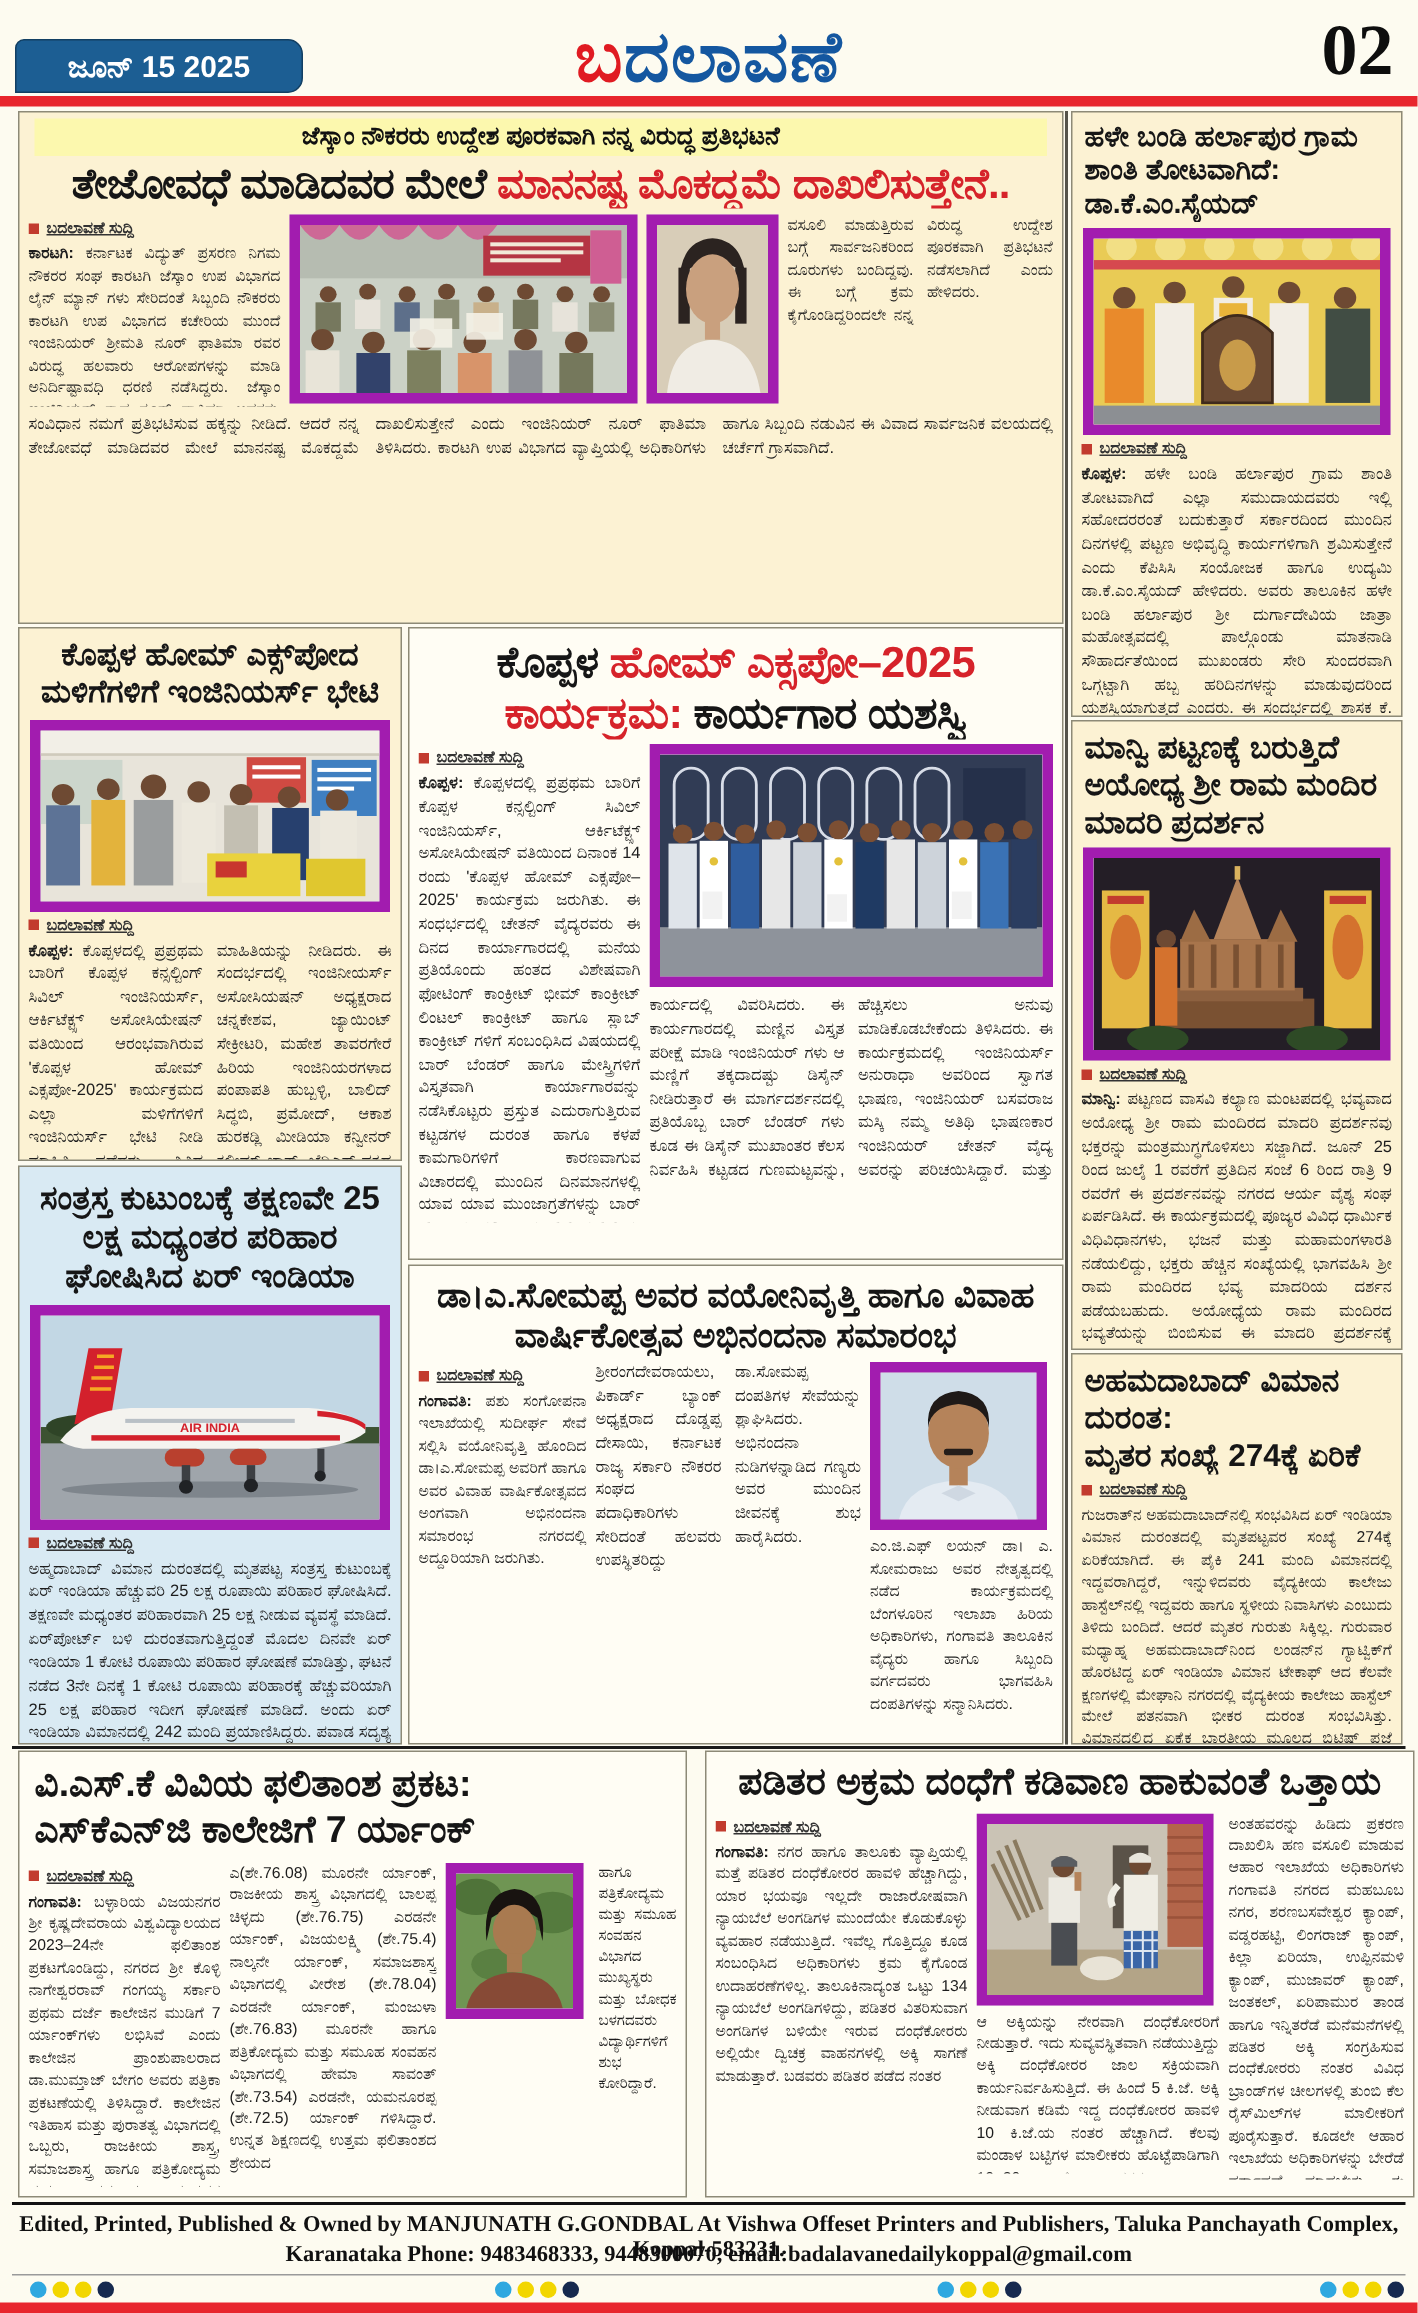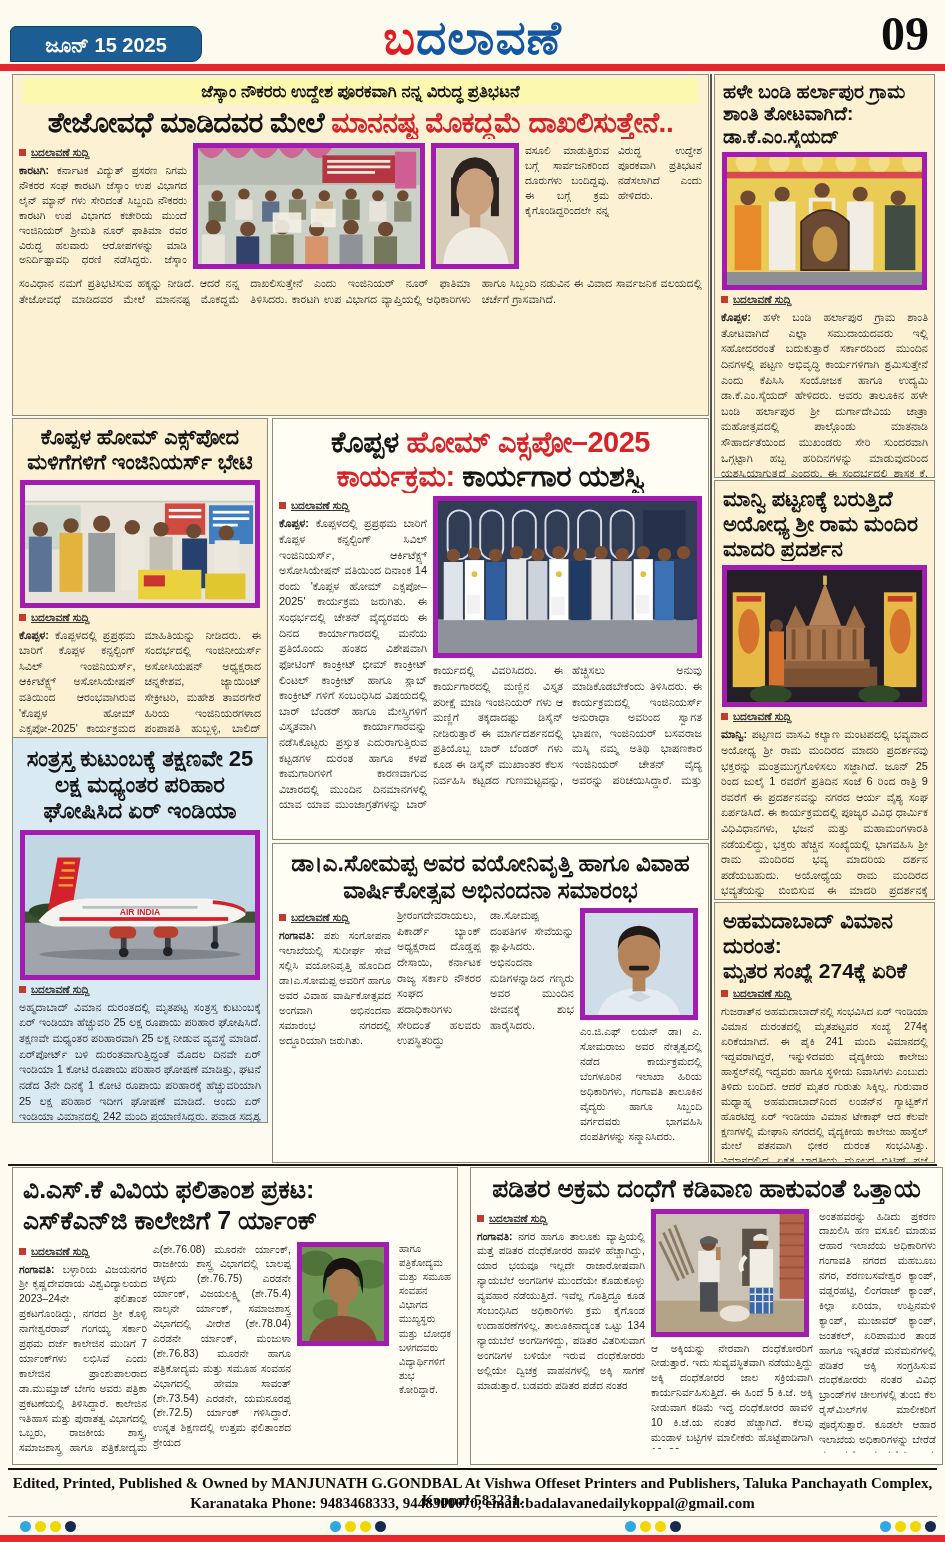--- a/index.html
+++ b/index.html
@@ -34,21 +34,21 @@
   .hl-rank{font-size:25px;text-align:left;margin:2px 2px 5px 4px;line-height:1.25}
   .hl-ration{font-size:25px;text-align:center;margin:2px 2px 5px 2px}
   .red{color:#d6232a}
   .byline{display:flex;align-items:center;gap:5px;margin:3px 0 4px 0;font-size:10.5px;font-weight:bold;color:#333}
   .byline .sq{width:7px;height:7px;background:#c23b2e;flex:0 0 auto}
   .byline .bl-t{text-decoration:underline}
   .body{font-size:11px;line-height:1.42;text-align:justify;color:#1d1d1d}
   .body .dl{font-weight:bold}
   .cols2{column-count:2;column-gap:9px}
   .cols3{column-count:3;column-gap:11px}
-  .photo{border:5px solid #a21caf;background:#ddd;overflow:hidden;flex:0 0 auto}
+  .photo{border:7px solid #a21caf;background:#ddd;overflow:hidden;flex:0 0 auto}
   .photo svg{display:block;width:100%;height:100%}
   .row{display:flex;gap:6px}
   .col{overflow:hidden}
   
   .f-rule{position:absolute;left:8px;top:1468px;width:929px;height:2px;background:#111}
   .f-line{position:absolute;left:0;width:100%;text-align:center;font-family:"Liberation Serif",serif;font-weight:bold;color:#101010}
   .f1{top:1475px;font-size:15px}
   .f2{top:1495px;font-size:15px}
   .f-grey{position:absolute;left:8px;top:1516px;width:929px;height:1px;background:#9a9a9a}
   .dots{position:absolute;top:1521px;display:flex;gap:4px}
@@ -56,21 +56,21 @@
   .d-blue{background:#2fa8e0}.d-yel{background:#f2d600}.d-navy{background:#16294f}
   .btm-red{position:absolute;left:0;top:1535px;width:945px;height:7px;background:#e8262d}
 </style>
 </head>
 <body>
 
 <div class="paper">
 
   <div class="date-badge">ಜೂನ್ 15 2025</div>
   <div class="masthead"><span class="m-lead">ಬ</span><span class="m-rest">ದಲಾವಣೆ</span></div>
-  <div class="pageno">09</div>
+  <div class="pageno">02</div>
   <div class="redbar"></div>
 
   <article class="art cream" style="left:12px;top:74px;width:697px;height:342px">
     <div class="kicker">ಜೆಸ್ಕಾಂ ನೌಕರರು ಉದ್ದೇಶ ಪೂರಕವಾಗಿ ನನ್ನ ವಿರುದ್ಧ ಪ್ರತಿಭಟನೆ</div>
     <h1 class="hl hl-main"><span>ತೇಜೋವಧೆ ಮಾಡಿದವರ ಮೇಲೆ </span><span class="red">ಮಾನನಷ್ಟ ಮೊಕದ್ದಮೆ ದಾಖಲಿಸುತ್ತೇನೆ..</span></h1>
     <div class="row" style="height:128px">
       <div class="col" style="width:168px">
         <div class="byline">
             <span class="sq"></span>
             <span class="bl-t">ಬದಲಾವಣೆ ಸುದ್ದಿ</span>
@@ -322,21 +322,21 @@
               <circle cx="214" cy="78" r="3" fill="#e3c13a"></circle>
           </svg>
         </div>
         <div class="cols2" style="height:140px;overflow:hidden;margin-top:5px">
           <p class="body">ಕಾರ್ಯದಲ್ಲಿ ವಿವರಿಸಿದರು. ಈ ಕಾರ್ಯಗಾರದಲ್ಲಿ ಮಣ್ಣಿನ ವಿಸ್ತೃತ ಪರೀಕ್ಷೆ ಮಾಡಿ ಇಂಜಿನಿಯರ್ ಗಳು ಆ ಮಣ್ಣಿಗೆ ತಕ್ಕದಾದಷ್ಟು ಡಿಸೈನ್ ನೀಡಿರುತ್ತಾರೆ ಈ ಮಾರ್ಗದರ್ಶನದಲ್ಲಿ ಪ್ರತಿಯೊಬ್ಬ ಬಾರ್ ಬೆಂಡರ್ ಗಳು ಕೂಡ ಈ ಡಿಸೈನ್ ಮುಖಾಂತರ ಕೆಲಸ ನಿರ್ವಹಿಸಿ ಕಟ್ಟಡದ ಗುಣಮಟ್ಟವನ್ನು, ಹೆಚ್ಚಿಸಲು ಅನುವು ಮಾಡಿಕೊಡಬೇಕೆಂದು ತಿಳಿಸಿದರು. ಈ ಕಾರ್ಯಕ್ರಮದಲ್ಲಿ ಇಂಜಿನಿಯರ್ಸ್ ಅನುರಾಧಾ ಅವರಿಂದ ಸ್ವಾಗತ ಭಾಷಣ, ಇಂಜಿನಿಯರ್ ಬಸವರಾಜ ಮಸ್ಕಿ ನಮ್ಮ ಅತಿಥಿ ಭಾಷಣಕಾರ ಇಂಜಿನಿಯರ್ ಚೇತನ್ ವೈದ್ಯ ಅವರನ್ನು ಪರಿಚಯಿಸಿದ್ದಾರೆ. ಮತ್ತು ಇಂಜಿನಿಯರ್ ದೀಪಕ್ ಅಭಿನಂದಿಸಿದರು. ಇಂಜಿನೀಯರ್ಸ್ ಅಸೋಸಿಯಷನ್ ಅಧ್ಯಕ್ಷರಾದ ಚನ್ನಕೇಶವ, ಜ್ಯಾಯಿಂಟ್ ಸೇಕ್ರೇಟರಿ, ಮಹೇಶ ಶಾವರಗೇರೆ ಹಿರಿಯ ಇಂಜಿನಿಗಳಾದ ಪಂಪಾಪತಿ ಹುಬ್ಬಳ್ಳಿ, ಬಾಲಿದ್ ಸಿದ್ಧಬಿ, ಪ್ರಮೋದ್, ಆಕಾಶ ಹುರಕಡ್ಲಿ, ಮೇಡಿಯಾ ಕನ್ವಿನರ್ ಕಲೀಮ್ ಖಾನ್ ಭಾಗವಹಿಸಿದ್ದರು.</p>
         </div>
       </div>
     </div>
   </article>
 
-  <article class="art lblue" style="left:12px;top:737px;width:256px;height:386px">
+  <article class="art lblue" style="left:12px;top:777px;width:256px;height:386px">
     <h2 class="hl" style="font-size:22px;text-align:center;margin:4px 2px 6px 2px">ಸಂತ್ರಸ್ತ ಕುಟುಂಬಕ್ಕೆ ತಕ್ಷಣವೇ 25 ಲಕ್ಷ ಮಧ್ಯಂತರ ಪರಿಹಾರ ಘೋಷಿಸಿದ ಏರ್ ಇಂಡಿಯಾ</h2>
     <div class="photo" style="width:240px;height:150px;margin:2px auto">
       <svg viewBox="0 0 240 150" preserveAspectRatio="none">
         <rect width="240" height="150" fill="#c2d7e4"></rect>
         <rect y="82" width="240" height="14" fill="#3c5232"></rect>
         <ellipse cx="30" cy="82" rx="26" ry="9" fill="#2f4427"></ellipse>
           <ellipse cx="110" cy="84" rx="34" ry="8" fill="#2f4427"></ellipse>
           <ellipse cx="200" cy="82" rx="30" ry="9" fill="#2f4427"></ellipse>
         <rect y="94" width="240" height="56" fill="#9fa5ab"></rect>
         <ellipse cx="120" cy="128" rx="105" ry="6" fill="#7e858c"></ellipse>

